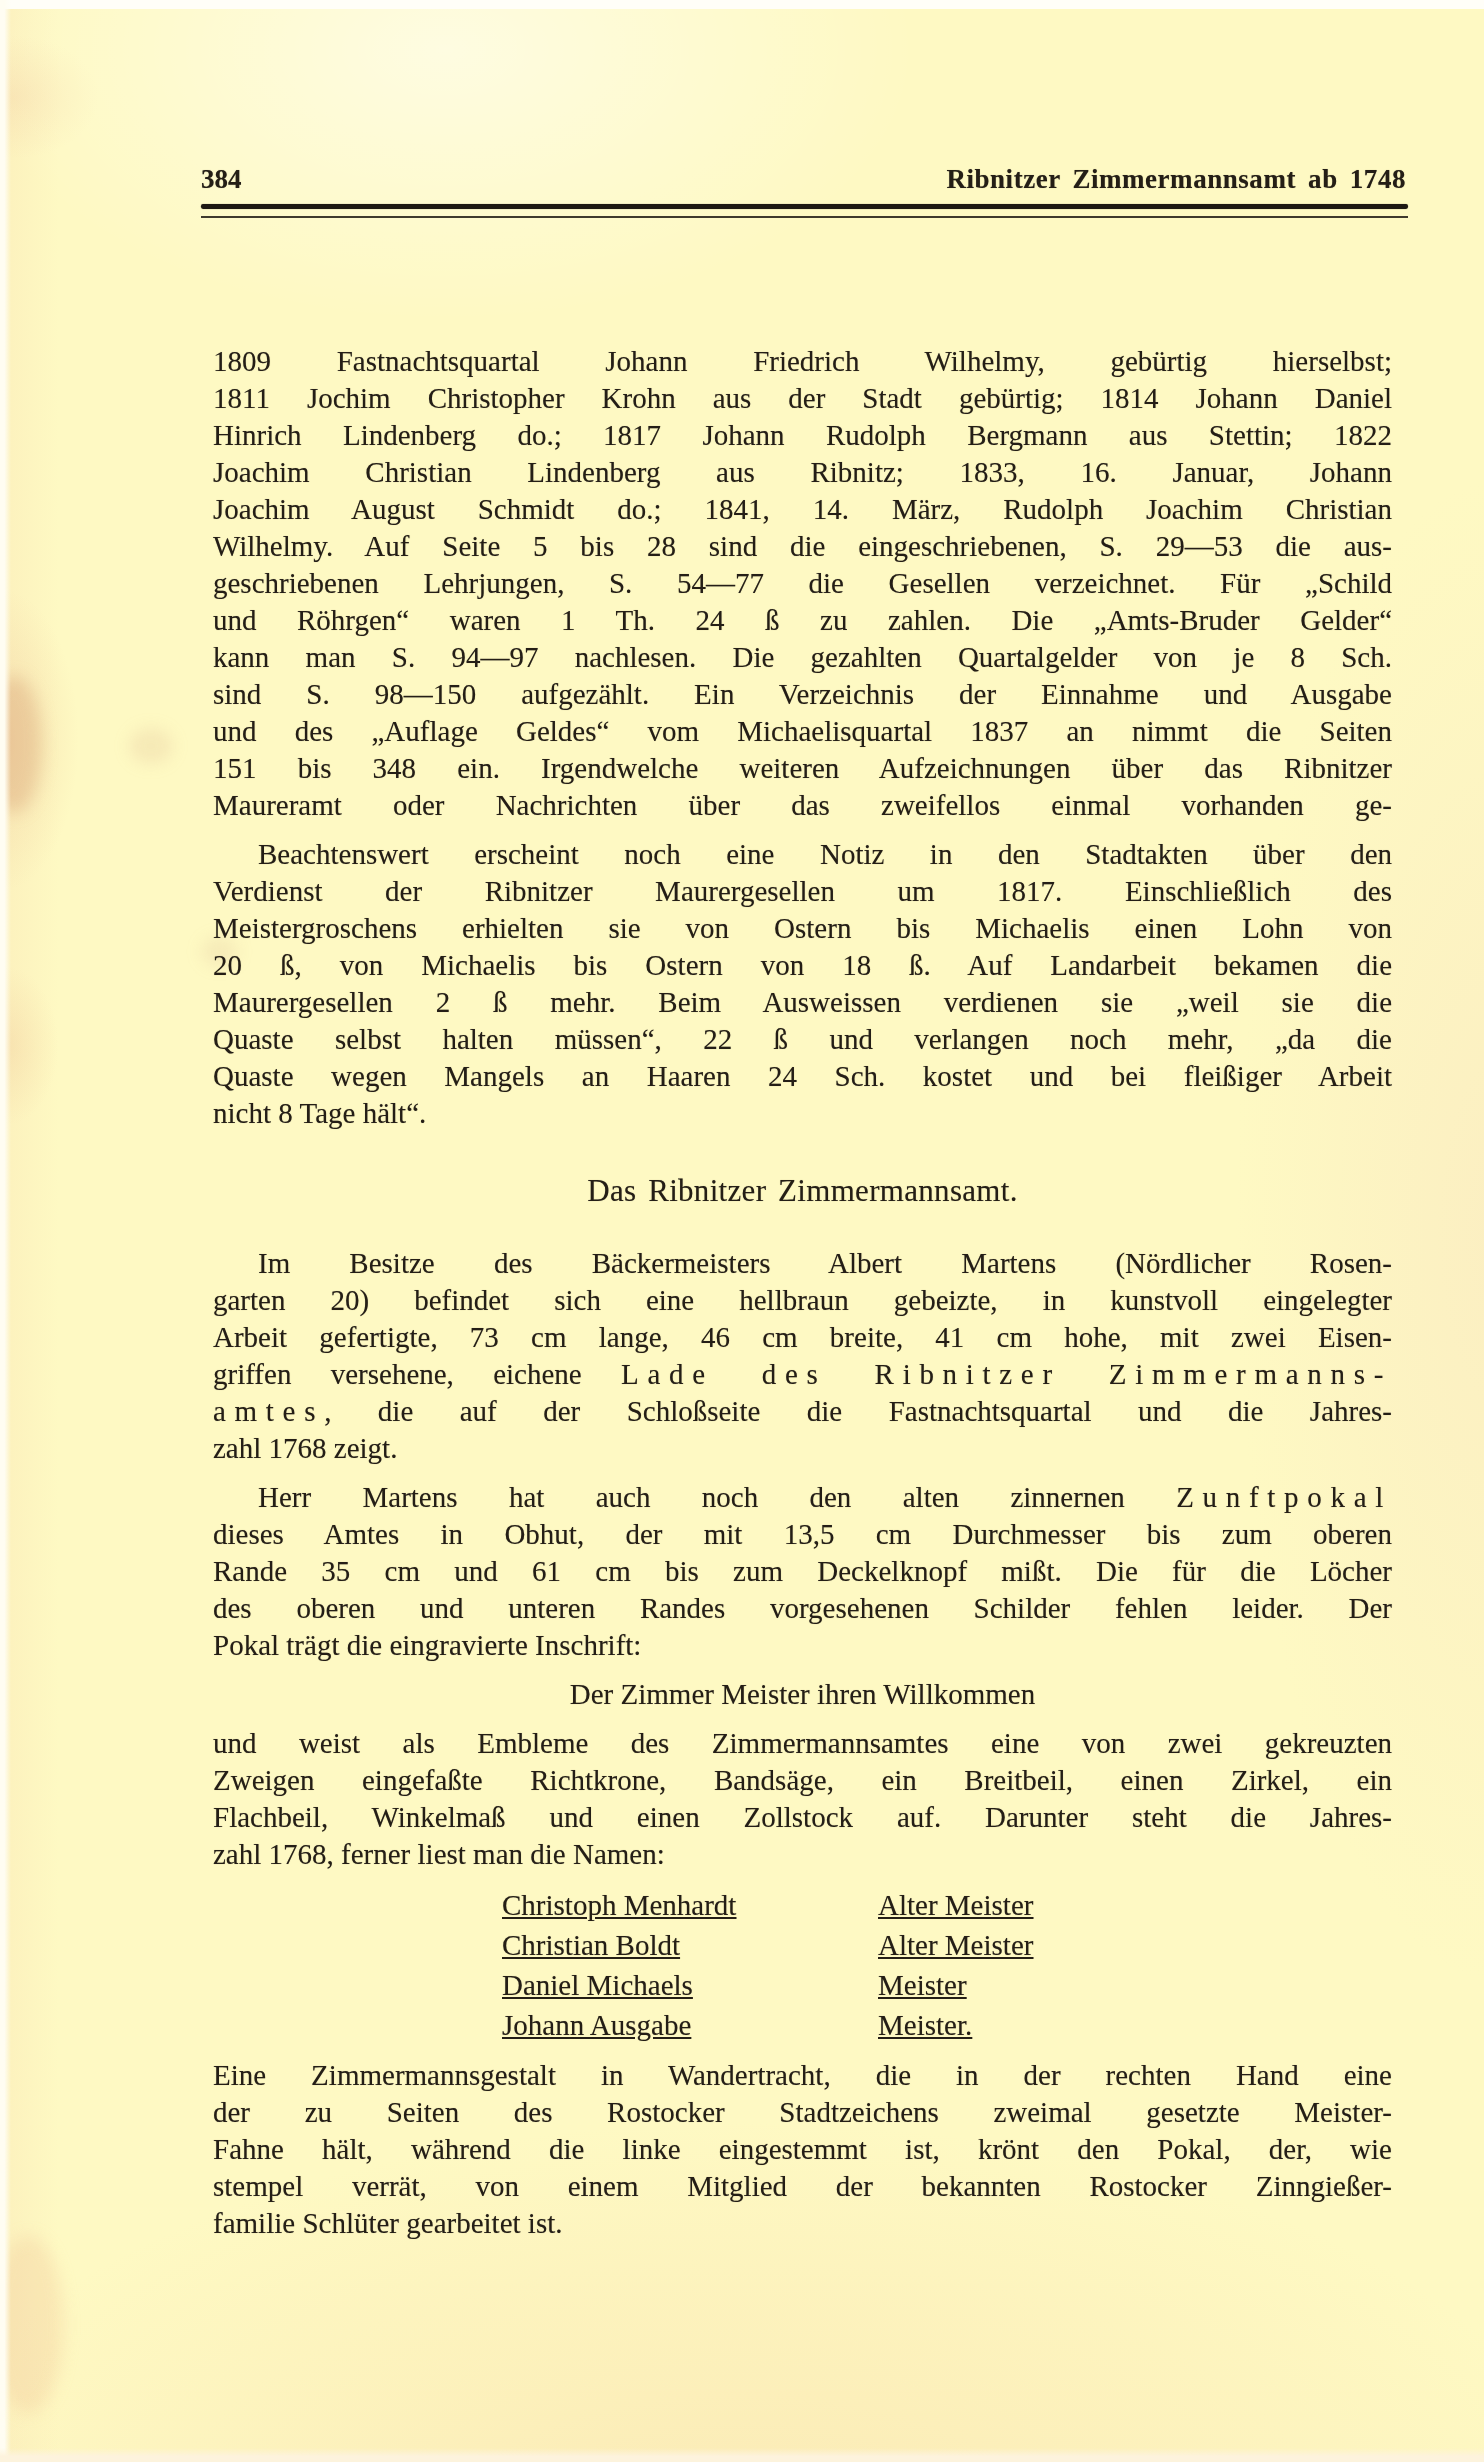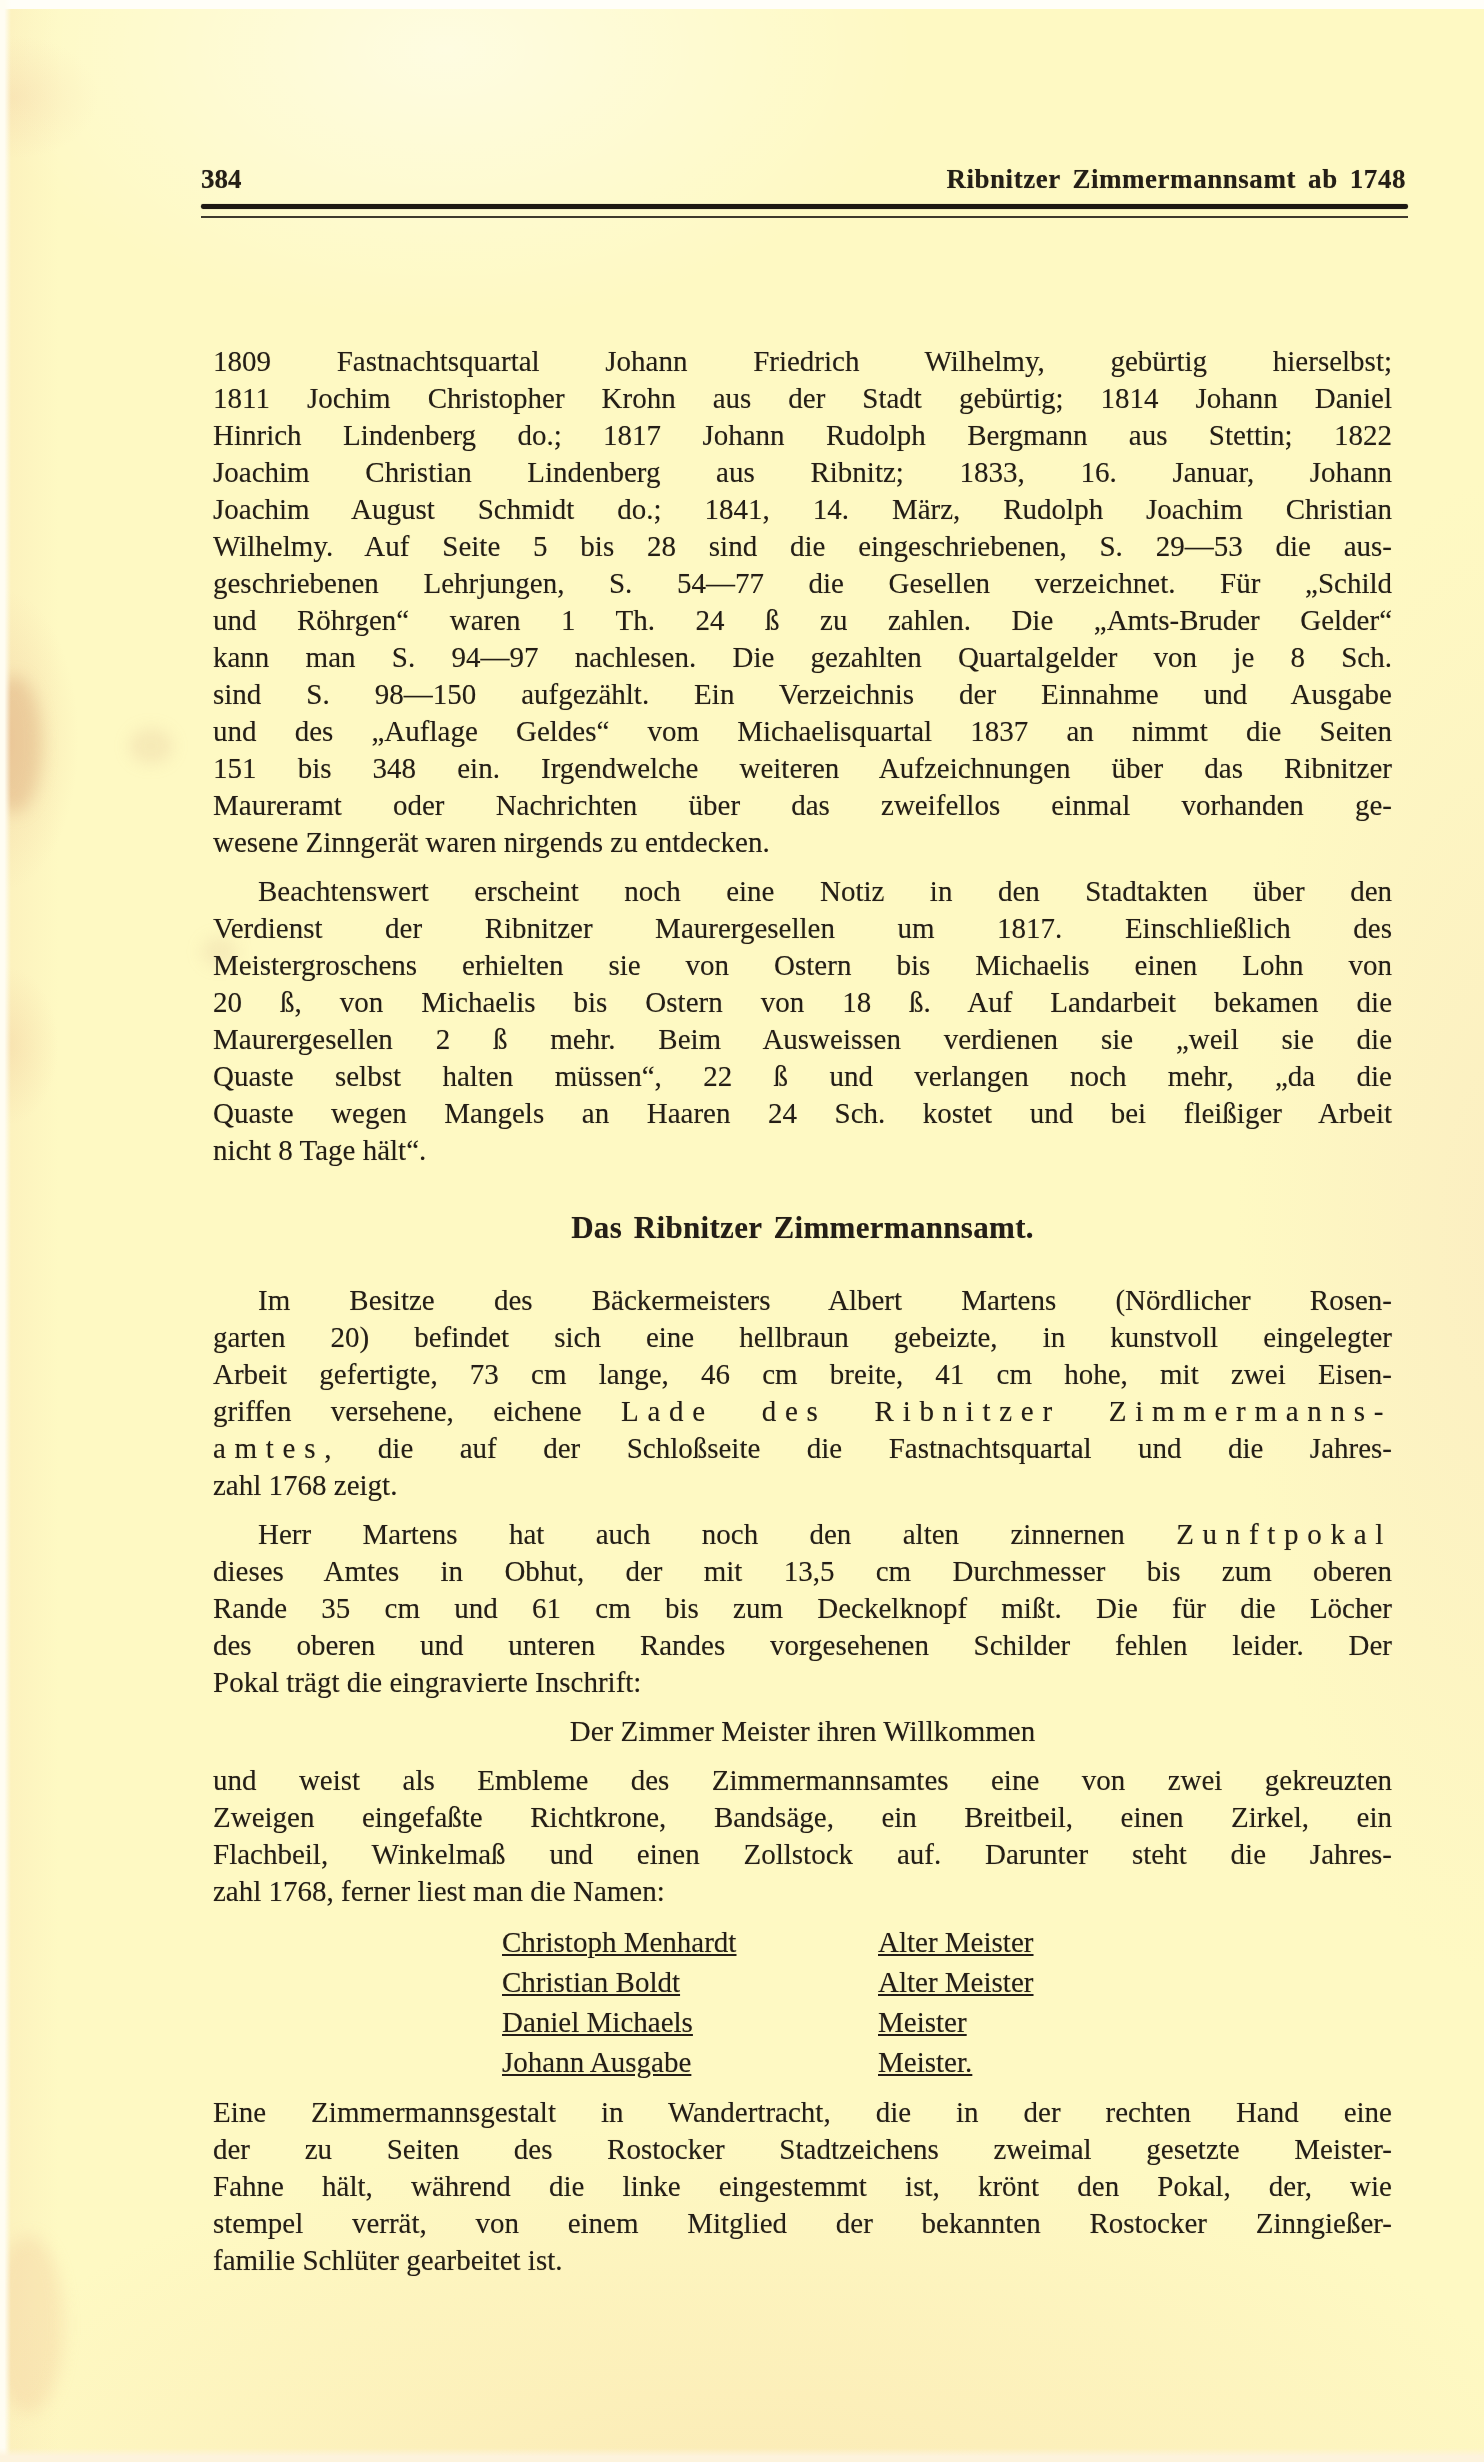--- a/index.html
+++ b/index.html
@@ -57,21 +57,21 @@
   }
   .line{
     text-align:justify;text-align-last:justify;text-justify:inter-word;
     white-space:nowrap; 
   }
   .line.last{text-align-last:left;}
   .line.ind{text-indent:45px;}
   .sp{letter-spacing:.30em;}
   .section-heading{
     margin:39px 0 35px 0;text-align:center;
-    font-weight:bold;font-size:31px;line-height:39px;
+    font-weight:normal;font-size:31px;line-height:39px;
     letter-spacing:.01em;word-spacing:.12em;
   }
   .inscription{text-align:center;line-height:37px;margin:8.8px 0;}
   .names{margin:12px 0;text-decoration:underline;}
   .name-row{display:flex;line-height:40px;}
   .name-row .nm{margin-left:301px;width:376px;}
   .para{margin:12px;}
 </style>
 </head>
 <body>
@@ -102,21 +102,20 @@
       <div class="line">Joachim Christian Lindenberg aus Ribnitz; 1833, 16. Januar, Johann</div>
       <div class="line">Joachim August Schmidt do.; 1841, 14. März, Rudolph Joachim Christian</div>
       <div class="line">Wilhelmy. Auf Seite 5 bis 28 sind die eingeschriebenen, S. 29—53 die aus-</div>
       <div class="line">geschriebenen Lehrjungen, S. 54—77 die Gesellen verzeichnet. Für „Schild</div>
       <div class="line">und Röhrgen“ waren 1 Th. 24 ß zu zahlen. Die „Amts-Bruder Gelder“</div>
       <div class="line">kann man S. 94—97 nachlesen. Die gezahlten Quartalgelder von je 8 Sch.</div>
       <div class="line">sind S. 98—150 aufgezählt. Ein Verzeichnis der Einnahme und Ausgabe</div>
       <div class="line">und des „Auflage Geldes“ vom Michaelisquartal 1837 an nimmt die Seiten</div>
       <div class="line">151 bis 348 ein. Irgendwelche weiteren Aufzeichnungen über das Ribnitzer</div>
       <div class="line">Maureramt oder Nachrichten über das zweifellos einmal vorhanden ge-</div>
-      <div class="line last">wesene Zinngerät waren nirgends zu entdecken.</div>
     </div>
 
     <div class="para">
       <div class="line ind">Beachtenswert erscheint noch eine Notiz in den Stadtakten über den</div>
       <div class="line">Verdienst der Ribnitzer Maurergesellen um 1817.  Einschließlich des</div>
       <div class="line">Meistergroschens erhielten sie von Ostern bis Michaelis einen Lohn von</div>
       <div class="line">20 ß, von Michaelis bis Ostern von 18 ß.  Auf Landarbeit bekamen die</div>
       <div class="line">Maurergesellen 2 ß mehr.  Beim Ausweissen verdienen sie „weil sie die</div>
       <div class="line">Quaste selbst halten müssen“, 22 ß und verlangen noch mehr, „da die</div>
       <div class="line">Quaste wegen Mangels an Haaren 24 Sch. kostet und bei fleißiger Arbeit</div>

